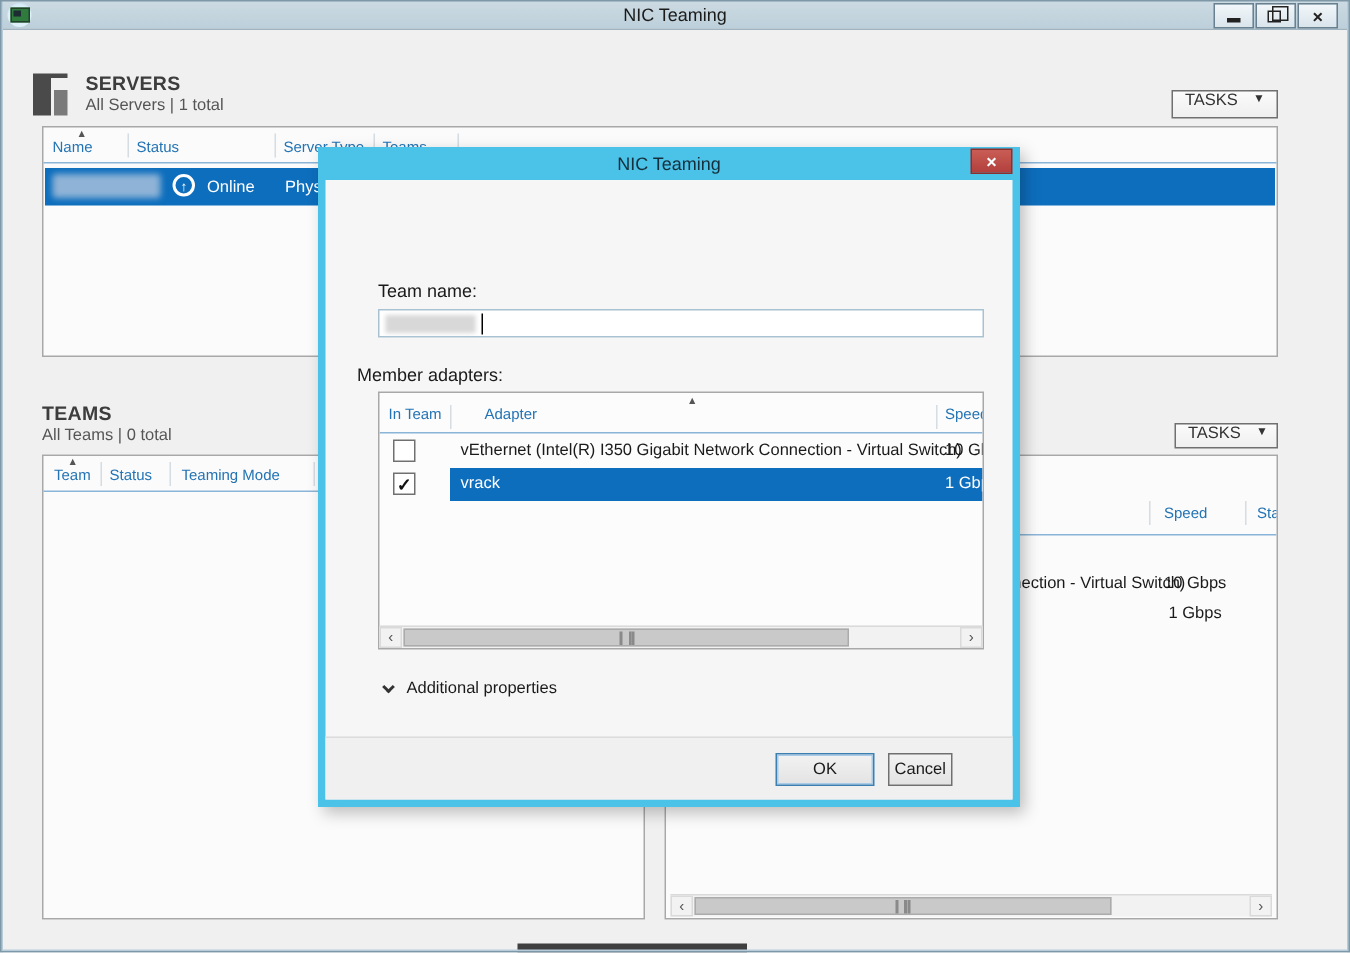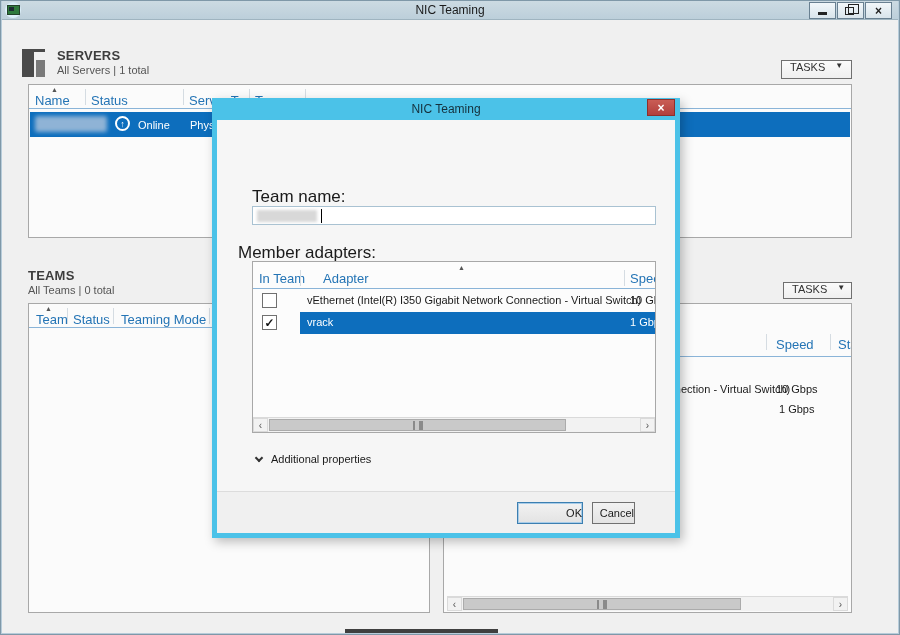--- a/index.html
+++ b/index.html
@@ -38,21 +38,21 @@
   #servers-icon .b3 { position:absolute; left:0; top:0; width:23px; height:3px; background:#4A4A4A; }
 
   
   .tasks-btn { border:1px solid #707070; background:linear-gradient(#FBFBFB,#EFEFEF);
     font-size:11px; color:#333; display:flex; align-items:flex-start; justify-content:space-between;
     padding:0 8px; cursor:default; }
   .tasks-btn .arr { font-size:8px; color:#333; margin-left:10px; }
 
   
   .panel { background:#FBFBFB; border:1px solid #A8A8A8; }
-  .col-hdr { font-size:13px; color:#2474B5; white-space:nowrap; }
+  .col-hdr { font-size:10px; color:#2474B5; white-space:nowrap; }
   .hdr-underline { position:absolute; left:0; right:0; height:1px; background:#8AB4D8; }
   .vsep { position:absolute; top:4px; width:1px; height:16px; background:#D5DCE2; }
   .sort-arrow { position:absolute; font-size:7px; color:#555; }
 
   .sel-row { background:#0D6EBD; color:#fff; font-size:11px; }
   .redact-name { position:absolute; left:5px; top:4px; width:72px; height:16px;
     background:#8FB3D6; filter:blur(2px); border-radius:2px; }
   .online-ico { display:inline-flex; width:15px; height:15px; border:2px solid #fff; border-radius:50%;
     align-items:center; justify-content:center; font-size:9px; font-weight:bold; color:#fff; }
 
@@ -69,21 +69,21 @@
   
   #dialog { left:212px; top:98px; width:468px; height:440px; background:#4BC2E8;
     box-shadow:3px 4px 10px rgba(0,0,0,.25); z-index:10; }
   #dlg-titlebar { position:absolute; left:0; top:0; right:0; height:22px; display:flex;
     align-items:center; justify-content:center; font-size:12px; color:#15303C; }
   #dlg-close { position:absolute; right:5px; top:1px; width:28px; height:17px;
     background:linear-gradient(#C95D55,#B23F3C); border:1px solid #8E2F2B;
     color:#fff; font-size:12px; font-weight:bold; display:flex; align-items:center; justify-content:center; }
   #dlg-body { position:absolute; left:5px; top:22px; right:5px; bottom:5px; background:#F6F6F6; }
   #dlg-heading { position:absolute; left:28px; top:30px; font-size:22px; color:#2C9CC8; }
-  .dlg-label { position:absolute; font-size:17px; color:#1a1a1a; }
+  .dlg-label { position:absolute; font-size:12px; color:#1a1a1a; }
   #team-name-input { position:absolute; left:35px; top:86px; width:404px; height:19px;
     background:#fff; border:1px solid #A9C2D2; }
   #team-name-input .redact { position:absolute; left:4px; top:3px; width:60px; height:12px;
     background:#D8D8D8; filter:blur(1.5px); }
   #team-name-input .caret { position:absolute; left:68px; top:2px; width:1px; height:14px; background:#000; }
 
   #madapt-table { position:absolute; left:35px; top:141px; width:404px; height:172px;
     background:#FCFCFC; border:1px solid #A8A8A8; overflow:hidden; }
   #madapt-table .hrow { position:absolute; left:0; top:0; right:0; height:27px; }
   #madapt-table .c-inteam { position:absolute; left:6px; top:9px; }
@@ -97,21 +97,21 @@
   .mrow .aspeed { position:absolute; left:377px; top:4px; white-space:nowrap; }
   .mrow .hl { position:absolute; left:47px; top:0; right:0; bottom:0; background:#0D6EBD; }
 
   #addprops { position:absolute; left:39px; top:333px; display:flex; align-items:center; font-size:11px; color:#1a1a1a; }
   .chev-down { width:6px; height:6px; border-left:2px solid #333; border-bottom:2px solid #333;
     transform:rotate(-45deg); margin-right:9px; margin-top:-3px; }
 
   #dlg-footer { position:absolute; left:0; right:0; top:371px; bottom:0; background:#F0F0F0; border-top:1px solid #DCDCDC; }
   .dlg-btn { position:absolute; top:10px; height:22px; font-size:11px; color:#1a1a1a;
     background:linear-gradient(#F2F2F2,#E3E3E3); border:1px solid #707070;
-    display:flex; align-items:center; justify-content:flex-end; }
+    display:flex; align-items:center; justify-content:center; }
   #ok-btn { left:300px; width:66px; border:1px solid #3C7FB1; box-shadow:0 0 0 1px #A8CCE8 inset; }
   #cancel-btn { left:375px; width:43px; }
 
   .peek { left:345px; top:629px; width:153px; height:6px; background:#3F3F3F; z-index:40; }
 </style>
 </head>
 <body>
 
 <div id="titlebar" class="abs">
   <div id="app-icon"></div>

